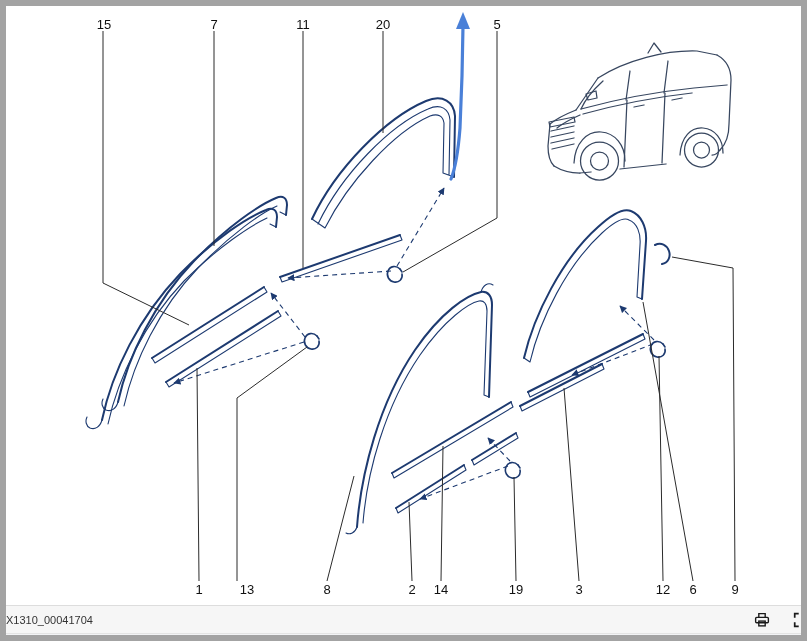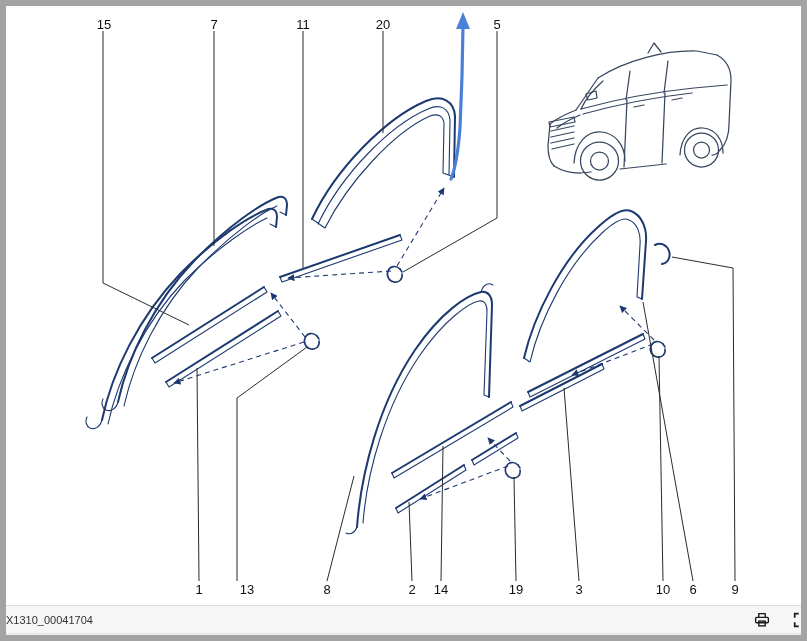--- a/index.html
+++ b/index.html
@@ -171,21 +171,21 @@
     <span class="callout" style="left:377px;top:12px">20</span>
     <span class="callout" style="left:491px;top:12px">5</span>
 
     <span class="callout" style="left:193px;top:577px">1</span>
     <span class="callout" style="left:241px;top:577px">13</span>
     <span class="callout" style="left:321px;top:577px">8</span>
     <span class="callout" style="left:406px;top:577px">2</span>
     <span class="callout" style="left:435px;top:577px">14</span>
     <span class="callout" style="left:510px;top:577px">19</span>
     <span class="callout" style="left:573px;top:577px">3</span>
-    <span class="callout" style="left:657px;top:577px">10</span>
+    <span class="callout" style="left:657px;top:577px">12</span>
     <span class="callout" style="left:687px;top:577px">6</span>
     <span class="callout" style="left:729px;top:577px">9</span>
   </div>
 
   <div class="statusbar">
     <span class="ref">X1310_00041704</span>
     <div class="sb-icons">
       <button class="icon-btn">
         <svg width="18" height="17" viewBox="0 0 16 16">
           <rect class="glyph" x="2" y="6" width="12" height="5" rx="1" stroke-width="1.3"></rect>

